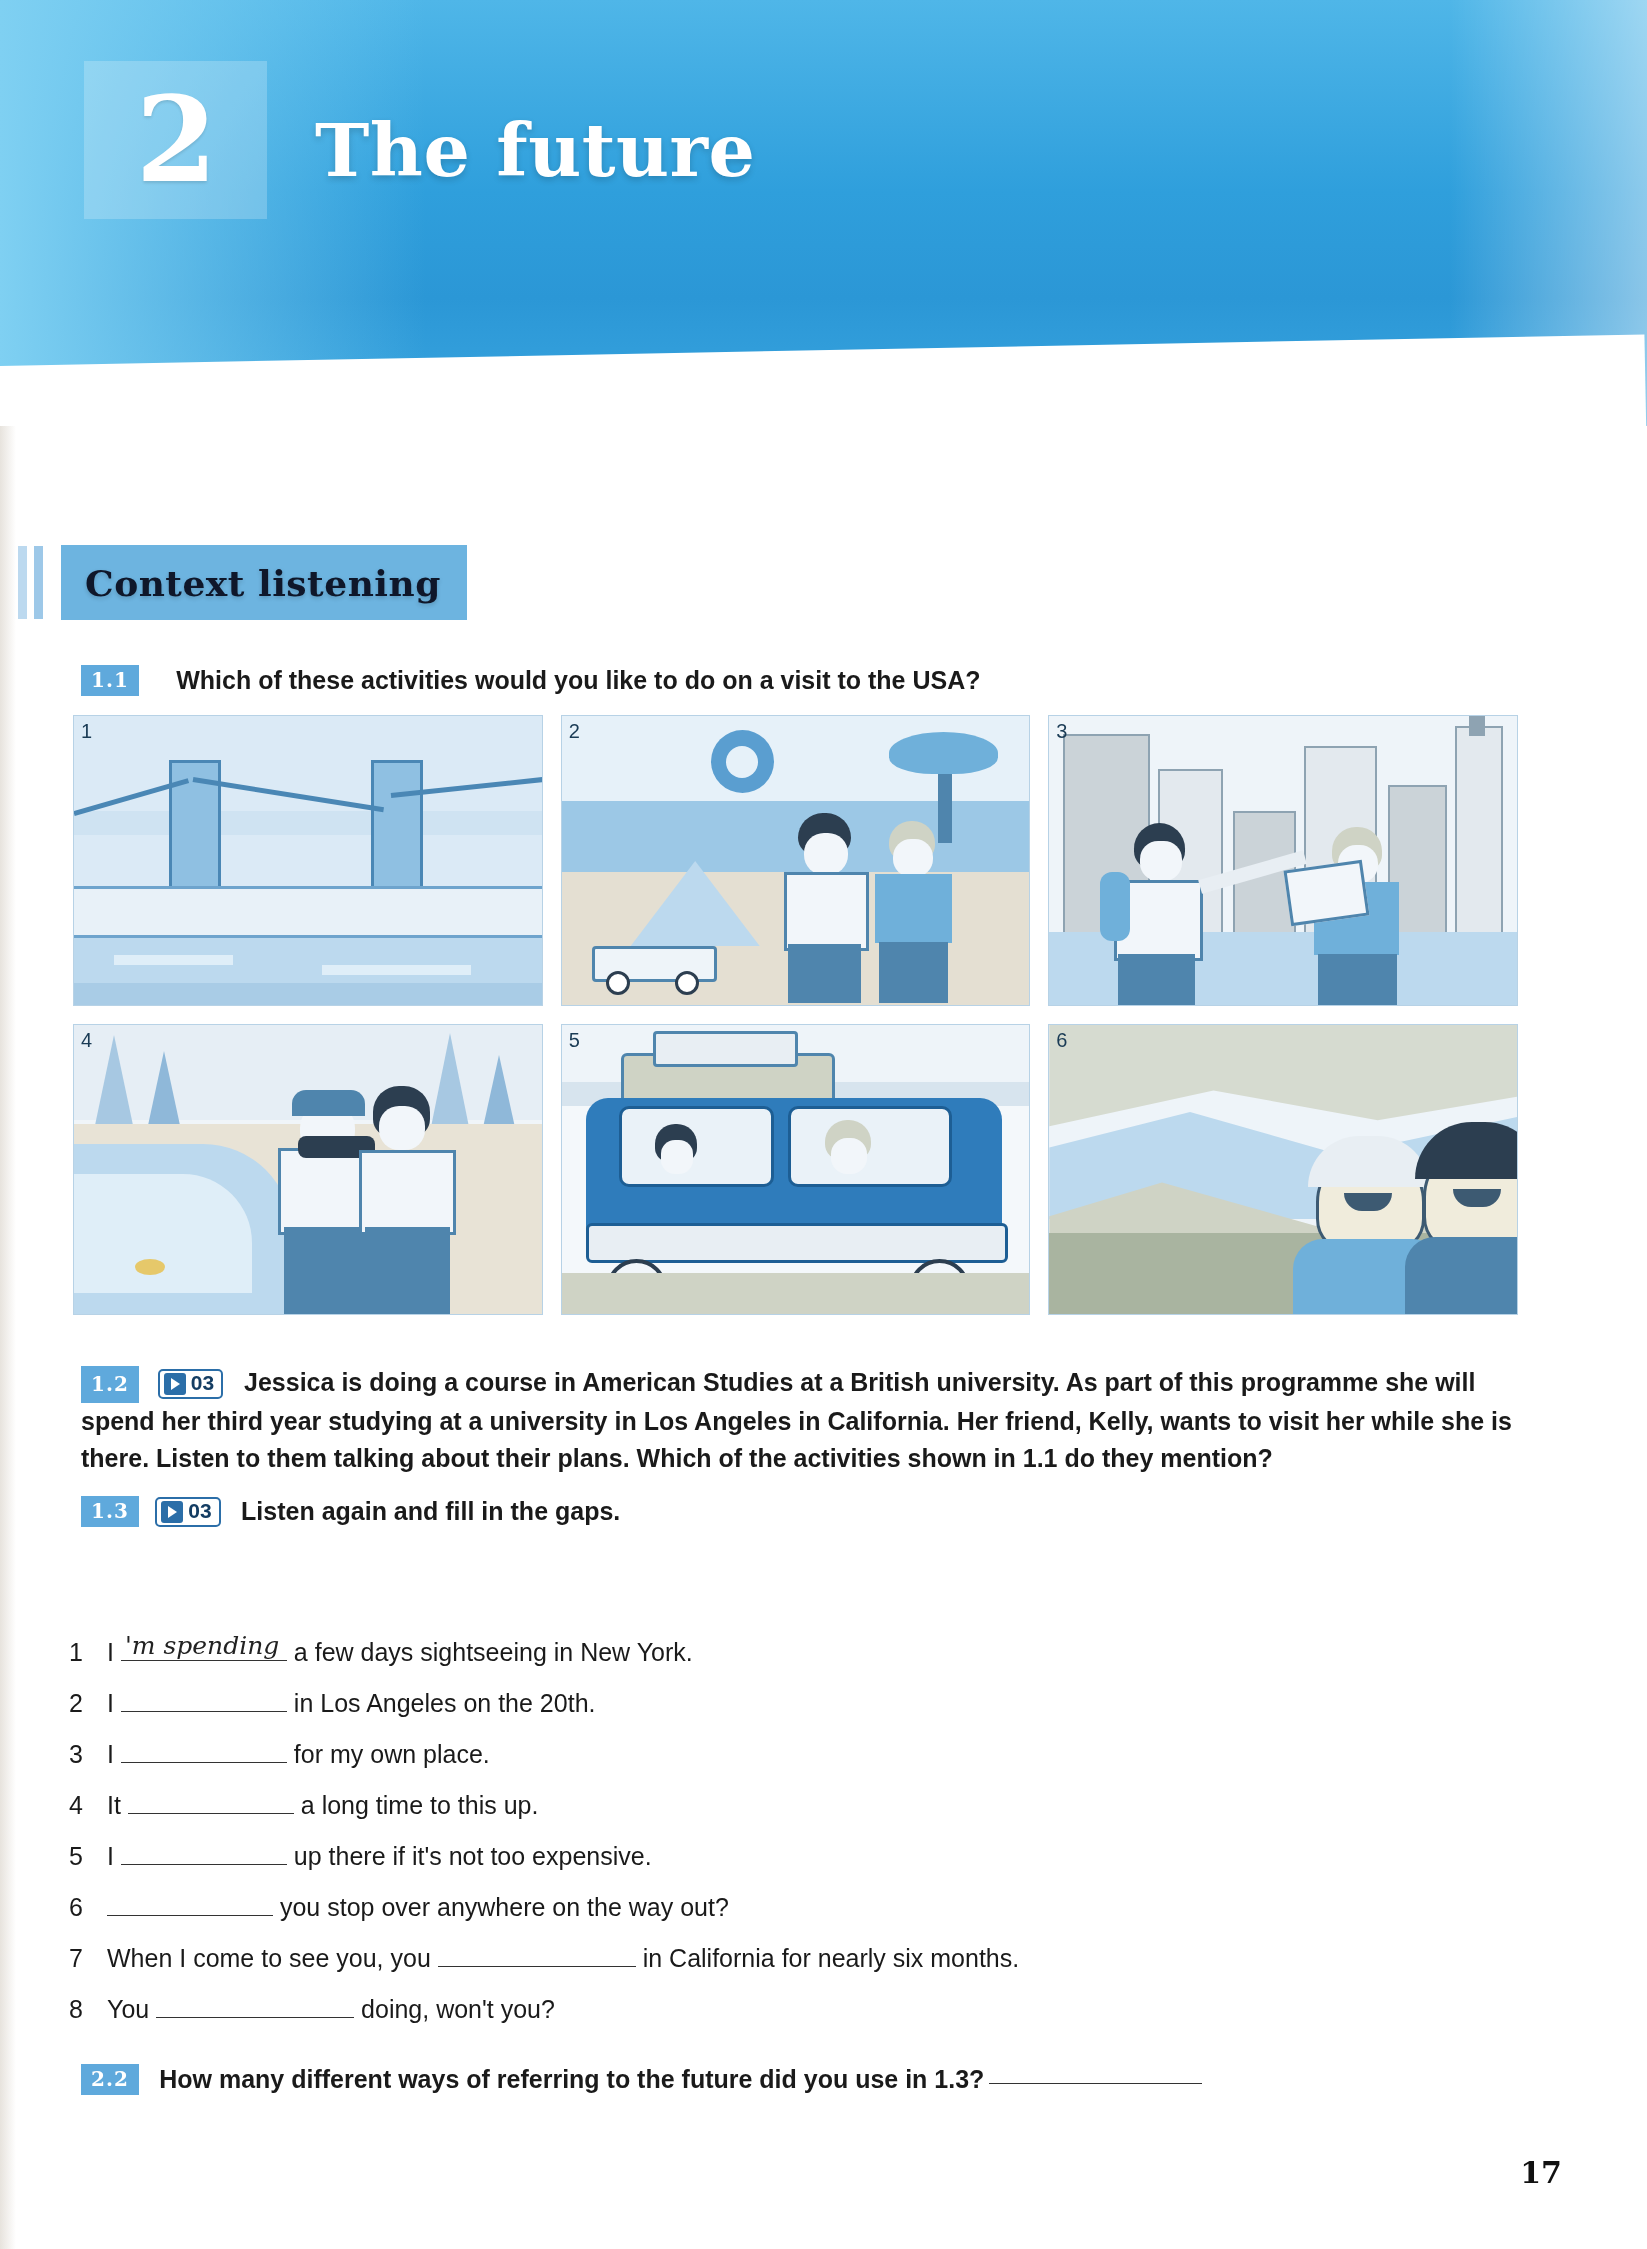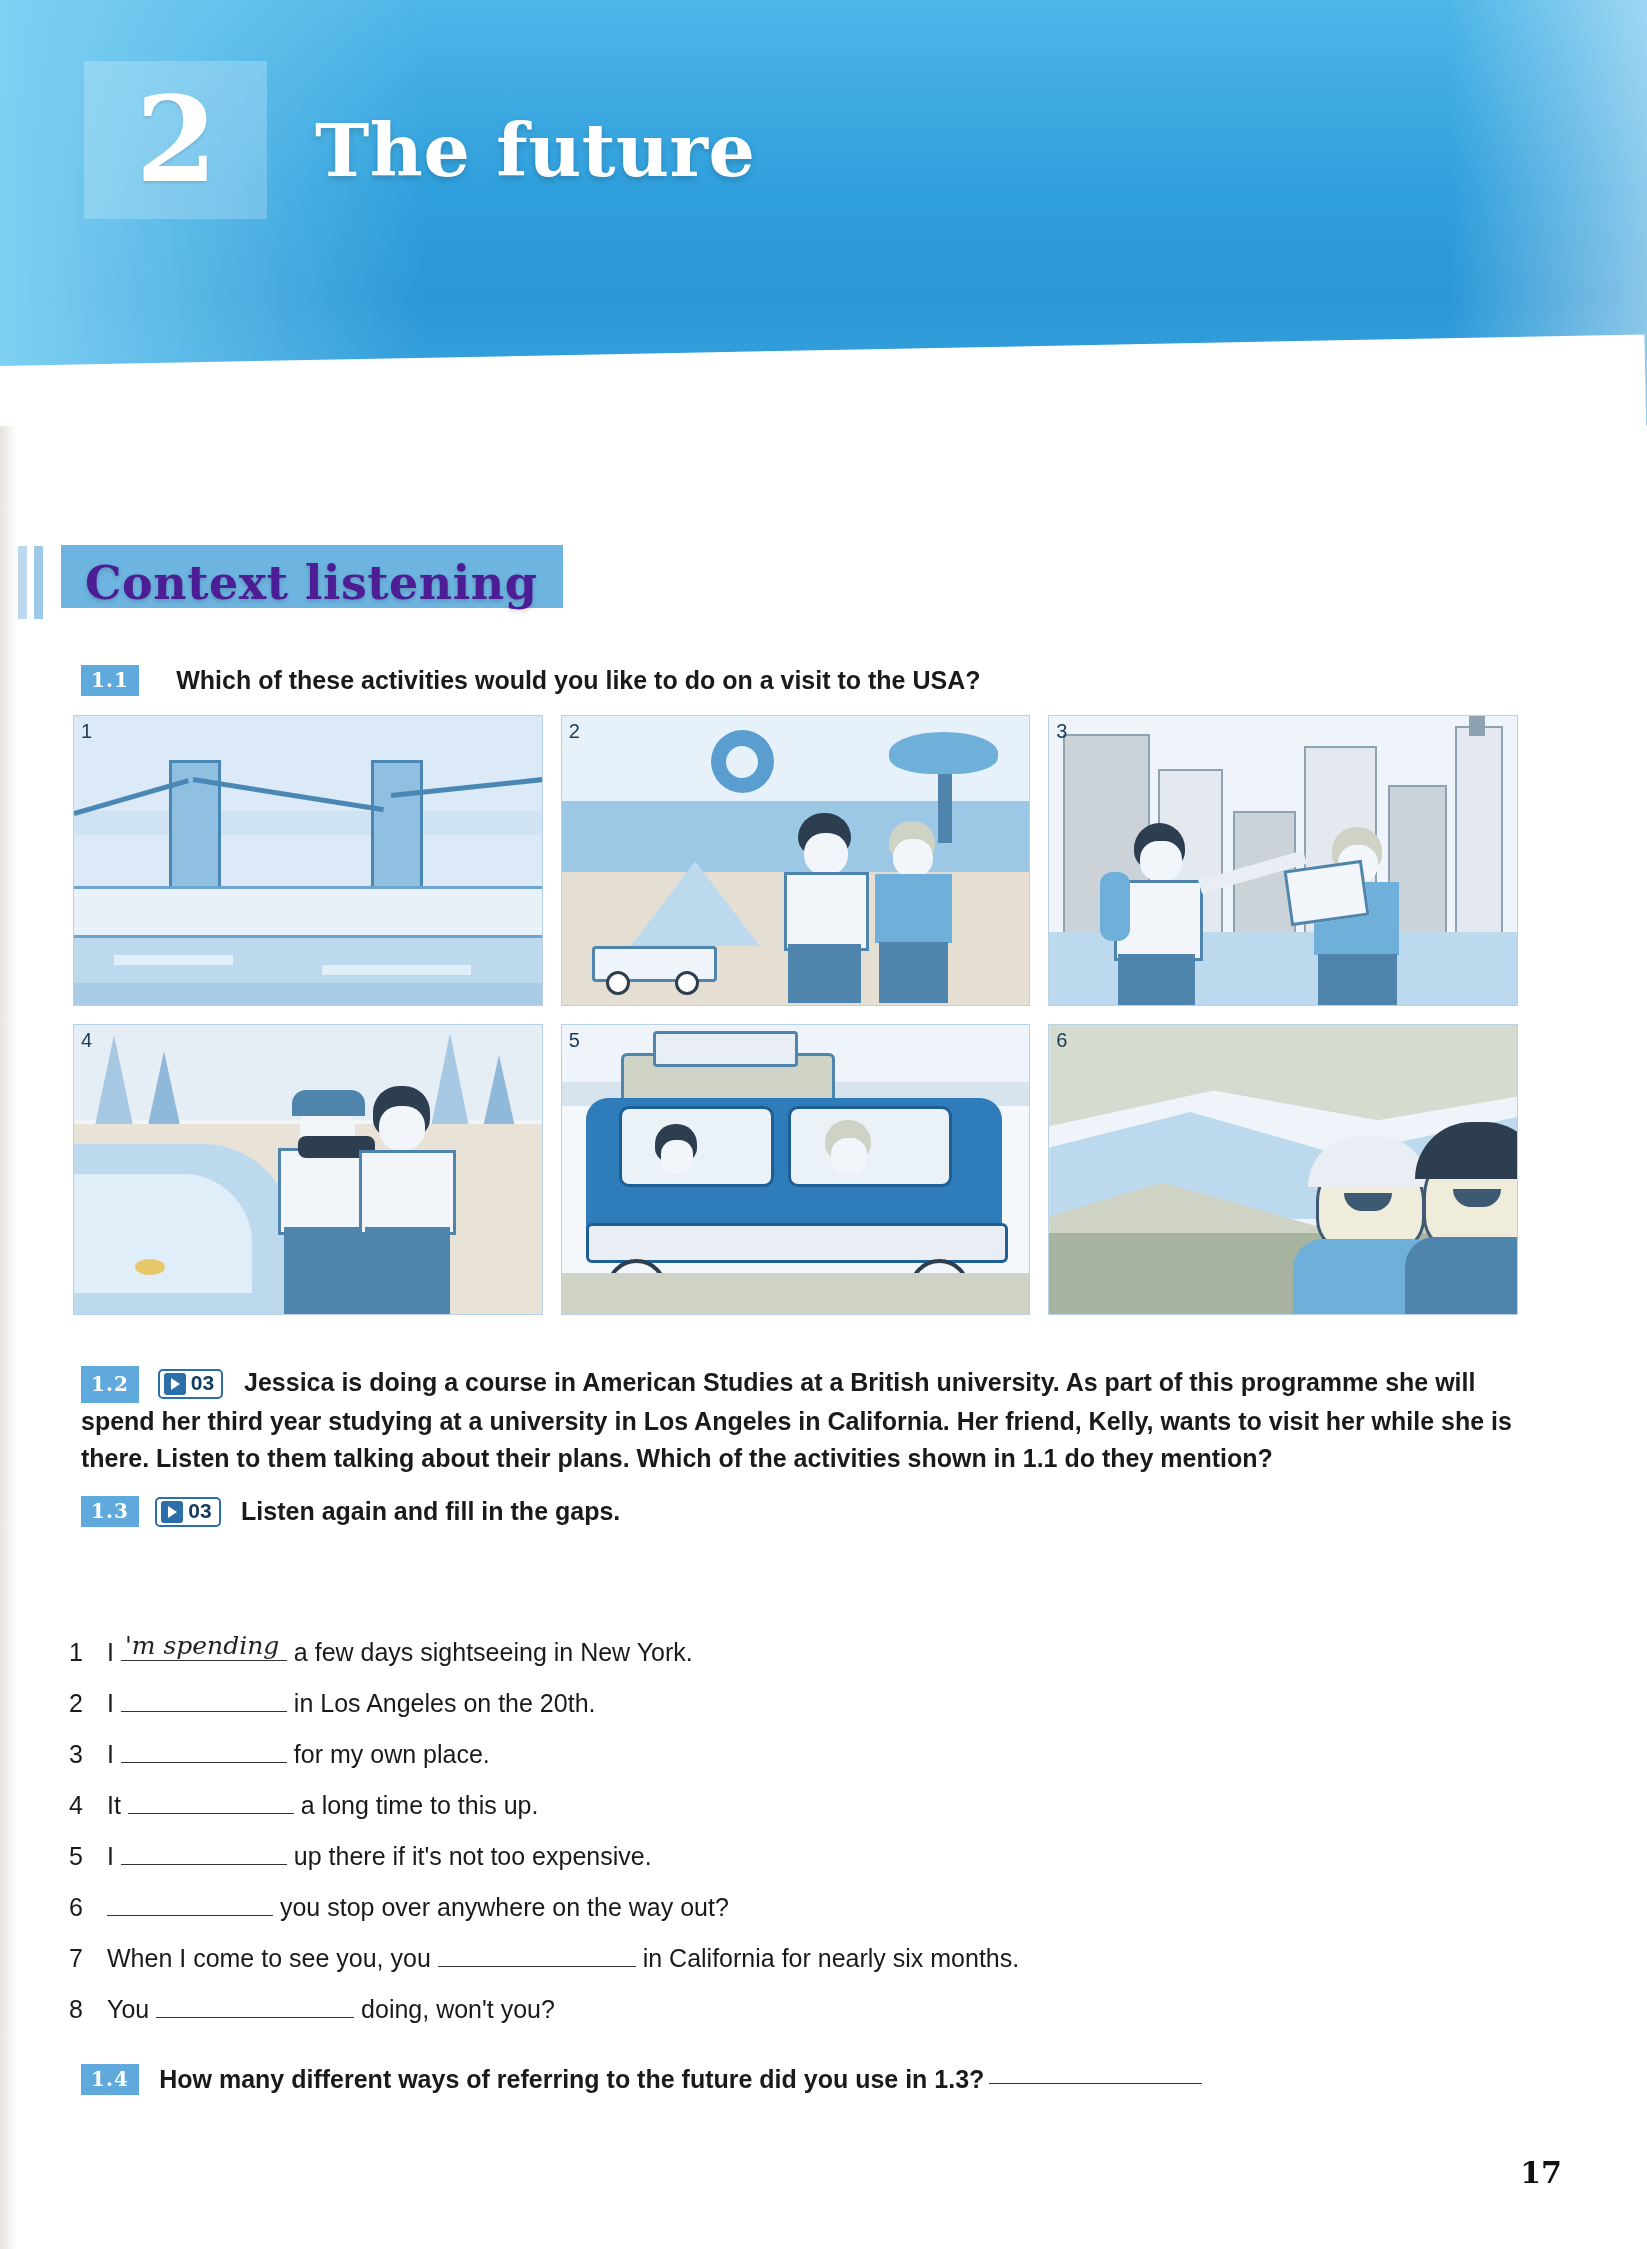--- a/index.html
+++ b/index.html
@@ -94,27 +94,27 @@
     top: 0;
     width: 9px; height: 73px;
     background: #bcd9ef;
   }
   .section-bars span:nth-child(1) { left: 8px; }
   .section-bars span:nth-child(2) { left: 24px; background: #9dc8e8; }
 
   .section-title {
     position: absolute;
     left: 61px; top: 545px;
-    height: 63px;
+    height: 75px;
     padding: 0 26px 0 24px;
     background: #6db4e0;
-    color: #4c1d95;
-    font-family: "DejaVu Serif", serif;
-    font-weight: bold;
-    font-size: 46px;
+    color: #0f172a;
+    font-family: "DejaVu Serif", serif;
+    font-weight: bold;
+    font-size: 36px;
     line-height: 77px;
     text-shadow: 0 2px 4px rgba(0,0,0,0.18);
     letter-spacing: 0.5px;
   }
 
   
   .exnum {
     display: inline-block;
     background: #5fa9dc;
     color: #ffffff;
@@ -508,19 +508,19 @@
     </div>
     <div class="gap-row">
       <span class="idx">8</span>
       <span class="txt">You </span>
       <span class="blank" style="width: 198px; height: 26px;"></span>
       <span class="txt"> doing, won't you?</span>
     </div>
   </div>
 
 <div class="q14">
-  <span class="exnum">1.4</span>
+  <span class="exnum">2.2</span>
   <span class="qtext">How many different ways of referring to the future did you use in 1.3?</span>
   <span class="blank"></span>
 </div>
 
 <div class="pageno">17</div>
 
 
 </body></html>

